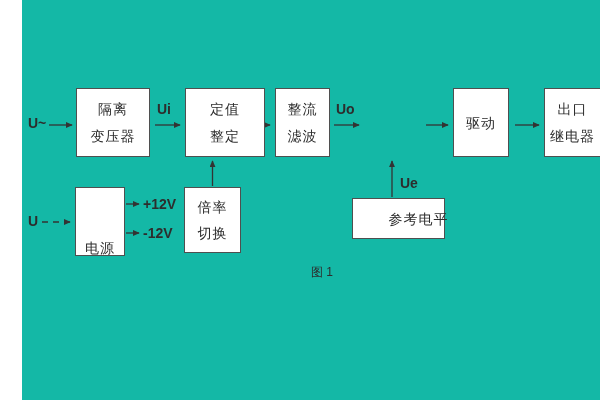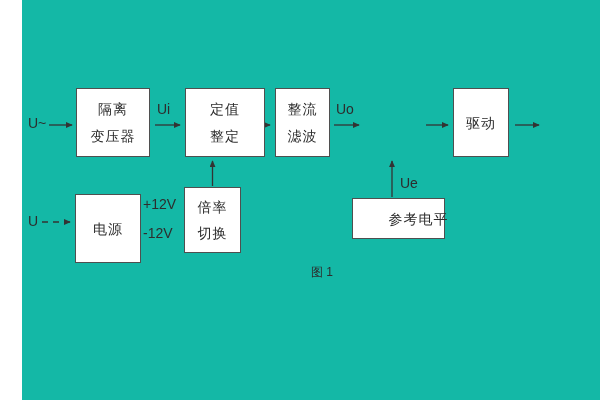--- a/index.html
+++ b/index.html
@@ -34,30 +34,31 @@
 
   
   .b-isolation { left: 54px;  top: 88px; width: 74px; height: 69px; }
   .b-setting   { left: 163px; top: 88px; width: 80px; height: 69px; }
   .b-rectify   { left: 253px; top: 88px; width: 55px; height: 69px; }
   .b-level     { left: 342px; top: 88px; width: 56px; height: 69px; }
   .b-drive     { left: 431px; top: 88px; width: 56px; height: 69px; }
   .b-relay     { left: 522px; top: 88px; width: 57px; height: 69px; }
 
   
-  .b-power     { left: 53px;  top: 194px; width: 66px; height: 69px; }
+  .b-power     { left: 53px;  top: 187px; width: 50px; height: 69px; justify-content: flex-end; }
   .b-ratio     { left: 162px; top: 187px; width: 57px; height: 66px; }
   .b-ref       { left: 330px; top: 198px; width: 93px; height: 41px; padding-left: 40px; }
 
   .sig {
     position: absolute;
     font-size: 14px;
     line-height: 1;
     color: #2d2d2d;
     white-space: nowrap;
+    font-weight: bold;
   }
   .arrows {
     position: absolute;
     left: 0; top: 0;
     width: 600px; height: 400px;
     pointer-events: none;
   }
   .caption {
     position: absolute;
     left: 0; right: 0;
@@ -99,20 +100,24 @@
     <span>定值</span>
     <span>整定</span>
   </div>
   <div class="box b-rectify">
     <span>整流</span>
     <span>滤波</span>
   </div>
   <div class="box b-drive">
     <span>驱动</span>
   </div>
+  <div class="box b-relay">
+    <span>出口</span>
+    <span>继电器</span>
+  </div>
 
   <div class="box b-power">
     <span>电源</span>
   </div>
   <div class="box b-ratio">
     <span>倍率</span>
     <span>切换</span>
   </div>
   <div class="box b-ref">
     <span>参考电平</span>

